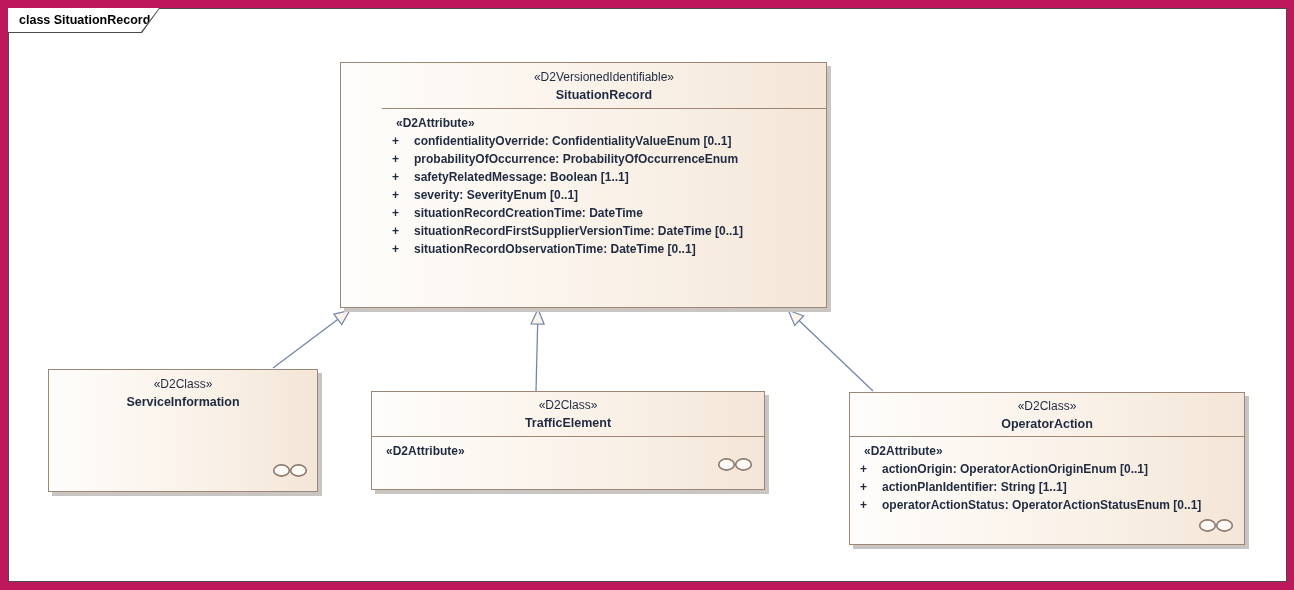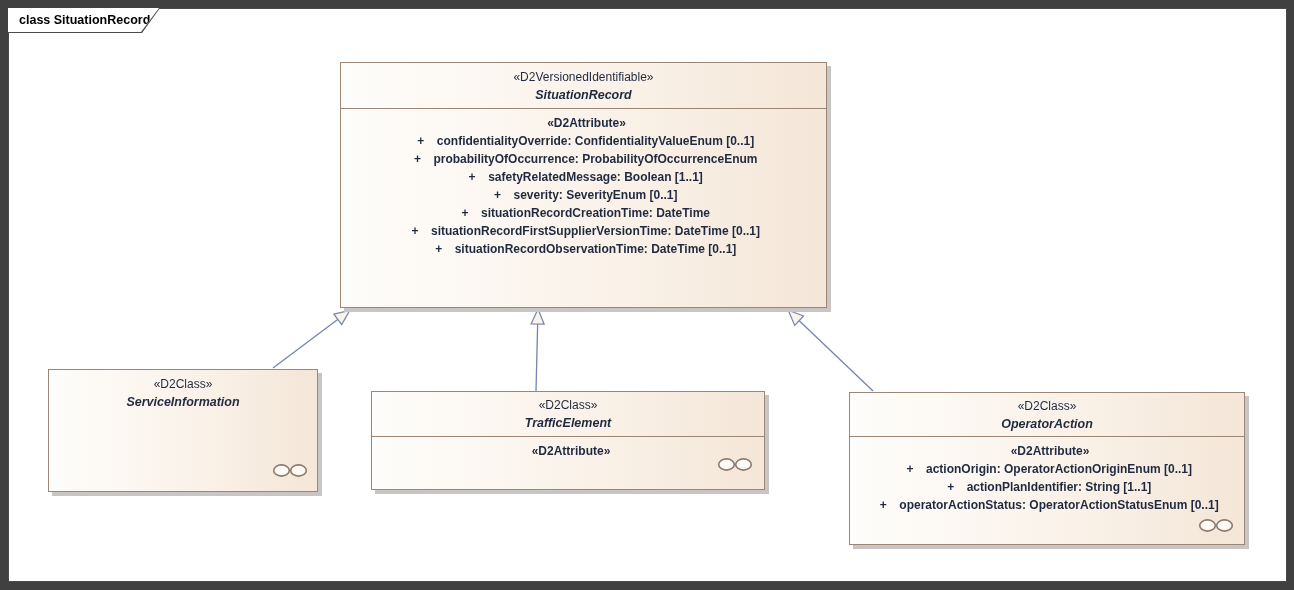--- a/index.html
+++ b/index.html
@@ -1,25 +1,24 @@
 <!DOCTYPE html>
 <html><head>
 <meta charset="utf-8">
 <style>
   html, body { margin: 0; padding: 0; background: #ffffff; }
   * { box-sizing: border-box; }
   #canvas {
     position: relative;
     width: 1294px;
     height: 590px;
-    background: #404040;
+    background: #be185d;
     font-family: "Liberation Sans", sans-serif;
     color: #1f2a40;
     overflow: hidden;
-    text-align: center;
   }
   
   .frame {
     position: absolute;
     left: 8px; top: 8px;
     width: 1279px; height: 574px;
     border: 1px solid #4a4a4a;
     background: #ffffff;
   }
   .frame-tab-outer {
@@ -54,21 +53,21 @@
   }
   .cls-header {
     display: flex;
     flex-direction: column;
     align-items: center;
     justify-content: center;
     line-height: 18px;
   }
   .cls-header.bordered { border-bottom: 1px solid #9c8777; }
   .stereo { font-size: 12px; }
-  .cls-name { font-size: 12.5px; font-weight: bold; font-style: italic; }
+  .cls-name { font-size: 12.5px; font-weight: bold; }
   .attrs { padding: 5px 8px 4px 8px; position: relative; font-weight: bold; }
   .attr-stereo { font-size: 12px; line-height: 18px; padding-left: 6px; }
   .attr-row { font-size: 12px; line-height: 18px; white-space: nowrap; }
   .attr-row .vis { display: inline-block; width: 12px; margin-left: 2px; }
   .attr-row .txt { padding-left: 10px; }
   
   .link-icon {
     position: absolute;
   }
   
@@ -96,21 +95,21 @@
     <defs>
       <marker id="genTriangle" markerUnits="userSpaceOnUse" markerWidth="18" markerHeight="16" refX="15" refY="7.5" orient="auto">
         <path d="M1,1 L16,7.5 L1,14 Z" fill="#faf3ea" stroke="#7485ae" stroke-width="1.2"></path>
       </marker>
     </defs>
     <line x1="273" y1="368" x2="349" y2="311" stroke="#7485ae" stroke-width="1.3" marker-end="url(#genTriangle)"></line>
     <line x1="536" y1="391" x2="538" y2="310" stroke="#7485ae" stroke-width="1.3" marker-end="url(#genTriangle)"></line>
     <line x1="873" y1="391" x2="789" y2="311" stroke="#7485ae" stroke-width="1.3" marker-end="url(#genTriangle)"></line>
   </svg>
 
-  <div class="uml-class" style="left:340px; top:62px; width:487px; height:246px;">
+  <div class="uml-class" style="left:340px; top:62px; width:487px; height:246px;padding-left:41px;">
     <div class="cls-header bordered" style="height:46px;">
       <div class="stereo">«D2VersionedIdentifiable»</div>
       <div class="cls-name">SituationRecord</div>
     </div>
     <div class="attrs">
       <div class="attr-stereo">«D2Attribute»</div>
       <div>
           <div class="attr-row"><span class="vis">+</span><span class="txt">confidentialityOverride: ConfidentialityValueEnum [0..1]</span></div>
           <div class="attr-row"><span class="vis">+</span><span class="txt">probabilityOfOccurrence: ProbabilityOfOccurrenceEnum</span></div>
           <div class="attr-row"><span class="vis">+</span><span class="txt">safetyRelatedMessage: Boolean [1..1]</span></div>

